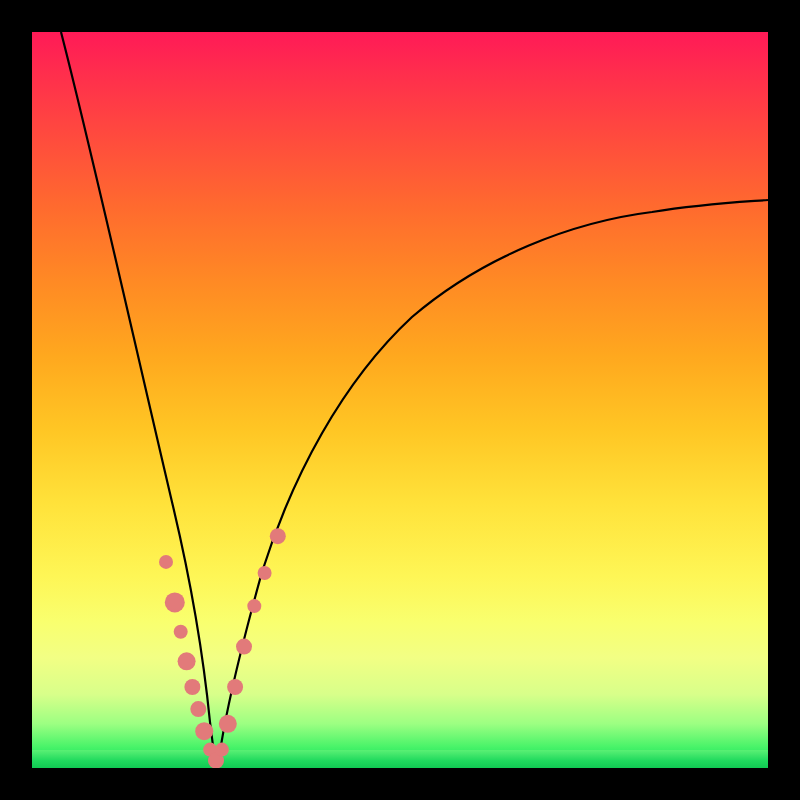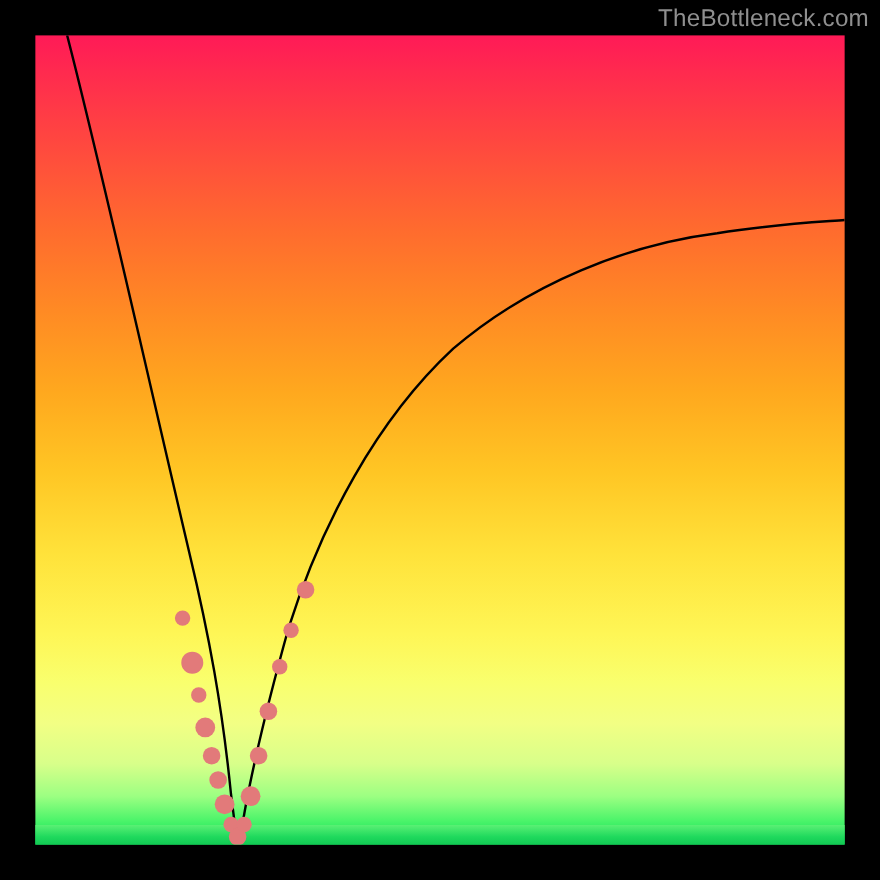--- a/index.html
+++ b/index.html
@@ -116,14 +116,13 @@
           <circle cx="195.8" cy="691.8" r="9"></circle>
           <circle cx="203.1" cy="655.0" r="8"></circle>
           <circle cx="212.0" cy="614.6" r="8"></circle>
           <circle cx="222.3" cy="574.1" r="7"></circle>
           <circle cx="232.6" cy="541.0" r="7"></circle>
           <circle cx="245.8" cy="504.2" r="8"></circle>
         </g>
     </svg>
   </div>
 
-  <div class="watermark">TheBottleneck.com</div>
 </div>
 
 </body></html>

